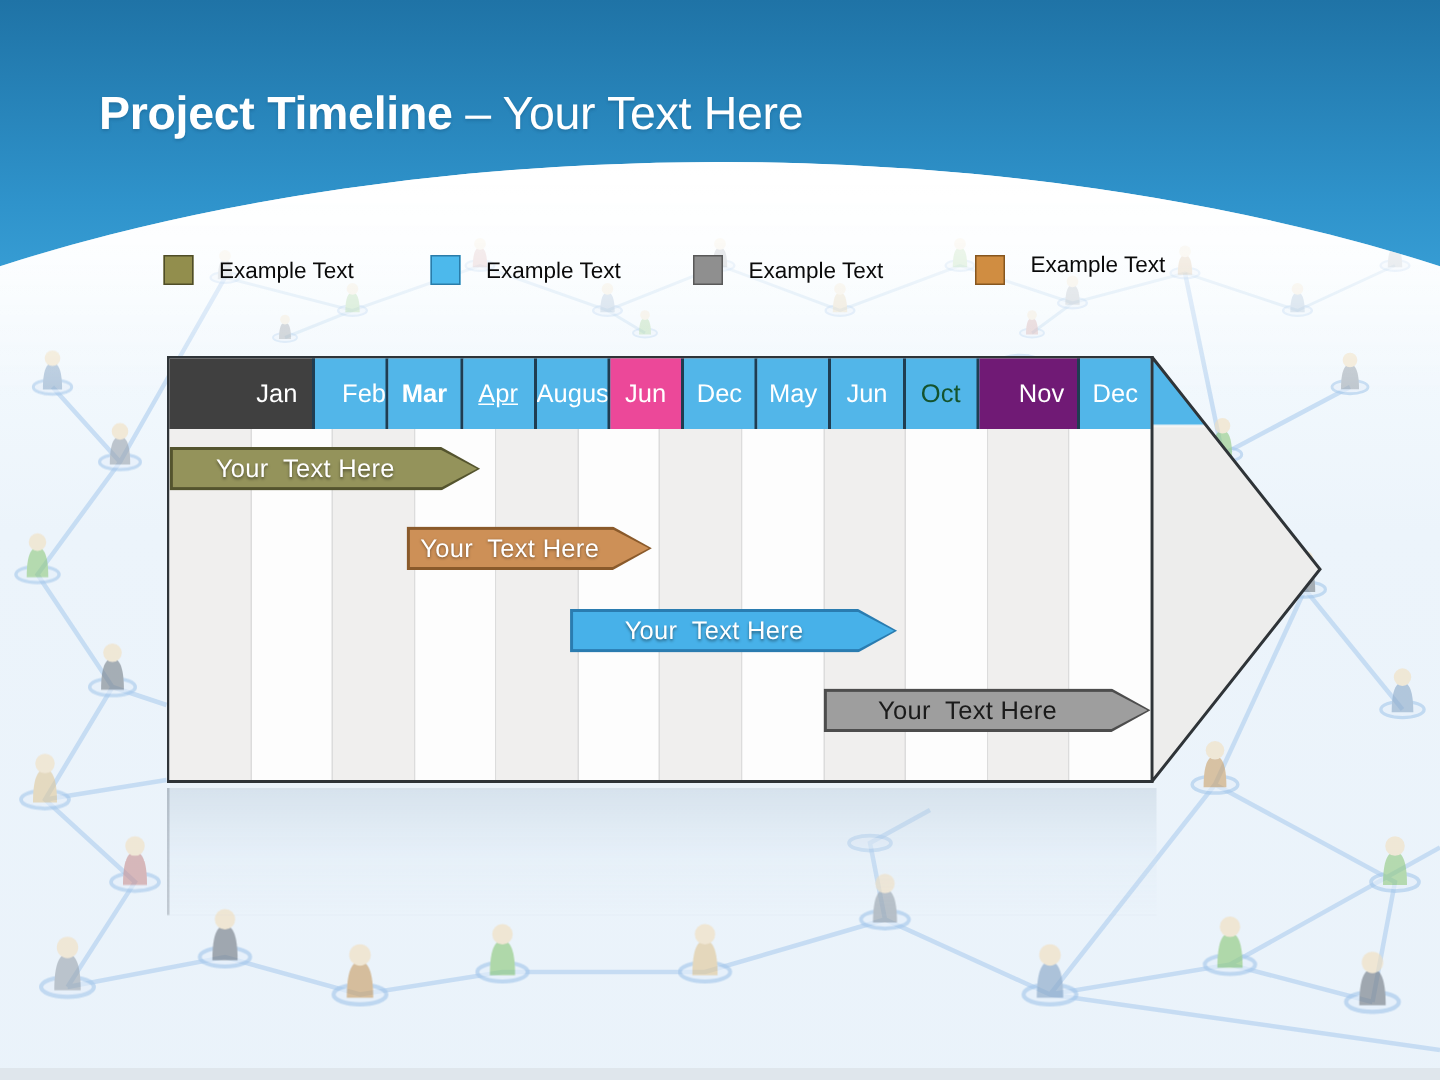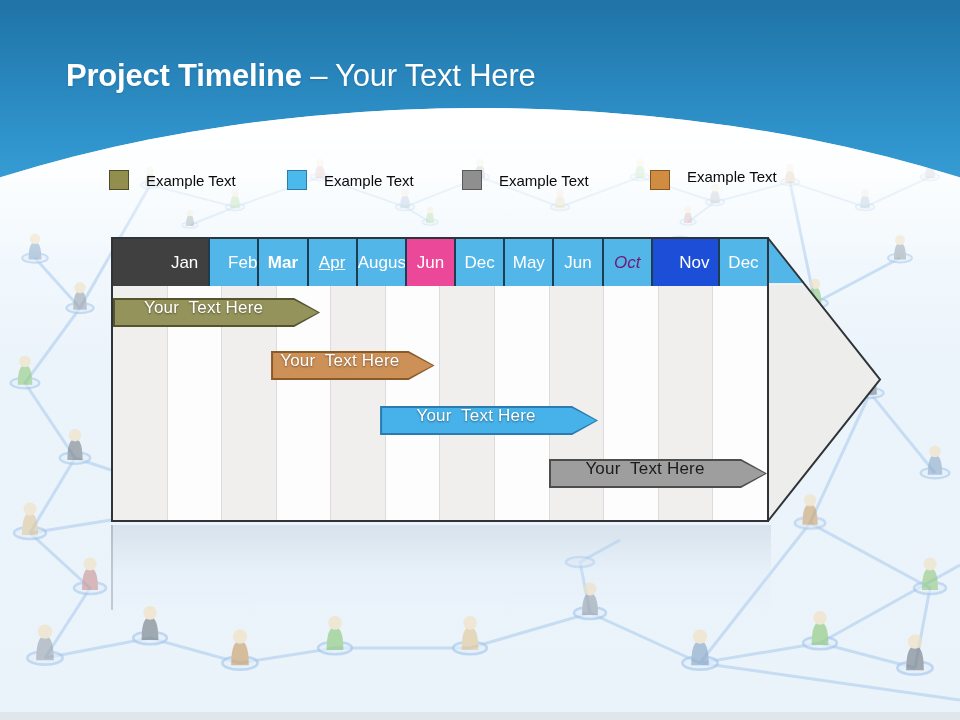--- a/index.html
+++ b/index.html
@@ -27,21 +27,21 @@
   .month-header{display:flex;height:47px;}
   .mcell{flex:1;box-sizing:border-box;border-right:2px solid #1f3d52;
          color:#fff;font-size:17px;text-align:center;line-height:48px;overflow:hidden;}
   .mcell:last-child{border-right:none;}
   .chart-cols{display:flex;height:234px;}
   .bcol{flex:1;box-sizing:border-box;border-right:1px solid #dcdcdc;background:#fdfdfd;}
   .bcol.odd{background:#f0efee;}
   .bcol:last-child{border-right:none;}
   .arrowhead{position:absolute;left:656px;top:0;}
   
-  .bar{position:absolute;display:flex;justify-content:center;
+  .bar{position:absolute;display:flex;align-items:center;justify-content:center;
        padding-right:26px;box-sizing:border-box;
        clip-path:polygon(0 0,calc(100% - 26px) 0,100% 50%,calc(100% - 26px) 100%,0 100%);}
   .bar-fill{position:absolute;inset:2px;
        clip-path:polygon(0 0,calc(100% - 24px) 0,100% 50%,calc(100% - 24px) 100%,0 100%);}
   .bar-label{position:relative;z-index:1;font-size:17px;white-space:pre;letter-spacing:.2px;}
   .bar-label.shadow{text-shadow:0 1px 2px rgba(0,0,0,.45);}
   
   .reflection{position:absolute;left:111px;top:525px;width:658px;height:85px;z-index:1;
     background:linear-gradient(180deg,rgba(190,206,220,.45),rgba(215,230,244,.18) 55%,rgba(230,240,250,0));
     border-left:2px solid rgba(70,80,92,.25);}
@@ -162,22 +162,22 @@
       <div class="month-header">
           <div class="mcell" style="background: #404040; color: rgb(255, 255, 255); padding-left: 48px;">Jan</div>
           <div class="mcell" style="background: rgb(82, 182, 233); color: rgb(255, 255, 255); text-align: right;">Feb</div>
           <div class="mcell" style="background: rgb(82, 182, 233); color: rgb(255, 255, 255); font-weight: bold;">Mar</div>
           <div class="mcell" style="background: rgb(82, 182, 233); color: rgb(255, 255, 255); text-decoration: underline;">Apr</div>
           <div class="mcell" style="background: rgb(82, 182, 233); color: rgb(255, 255, 255);">August</div>
           <div class="mcell" style="background: #ec4899; color: rgb(255, 255, 255);">Jun</div>
           <div class="mcell" style="background: rgb(82, 182, 233); color: rgb(255, 255, 255);">Dec</div>
           <div class="mcell" style="background: rgb(82, 182, 233); color: rgb(255, 255, 255);">May</div>
           <div class="mcell" style="background: rgb(82, 182, 233); color: rgb(255, 255, 255);">Jun</div>
-          <div class="mcell" style="background: rgb(82, 182, 233); color: #701a75; font-style: italic;">Oct</div>
-          <div class="mcell" style="background: #1d4ed8; color: rgb(255, 255, 255); padding-left: 18px;">Nov</div>
+          <div class="mcell" style="background: rgb(82, 182, 233); color: #14532d;">Oct</div>
+          <div class="mcell" style="background: #701a75; color: rgb(255, 255, 255); padding-left: 18px;">Nov</div>
           <div class="mcell" style="background: rgb(82, 182, 233); color: rgb(255, 255, 255); text-align: center;">Dec</div>
         </div>
       <div class="chart-cols">
           <div class="bcol odd"></div>
           <div class="bcol"></div>
           <div class="bcol odd"></div>
           <div class="bcol"></div>
           <div class="bcol odd"></div>
           <div class="bcol"></div>
           <div class="bcol odd"></div>

